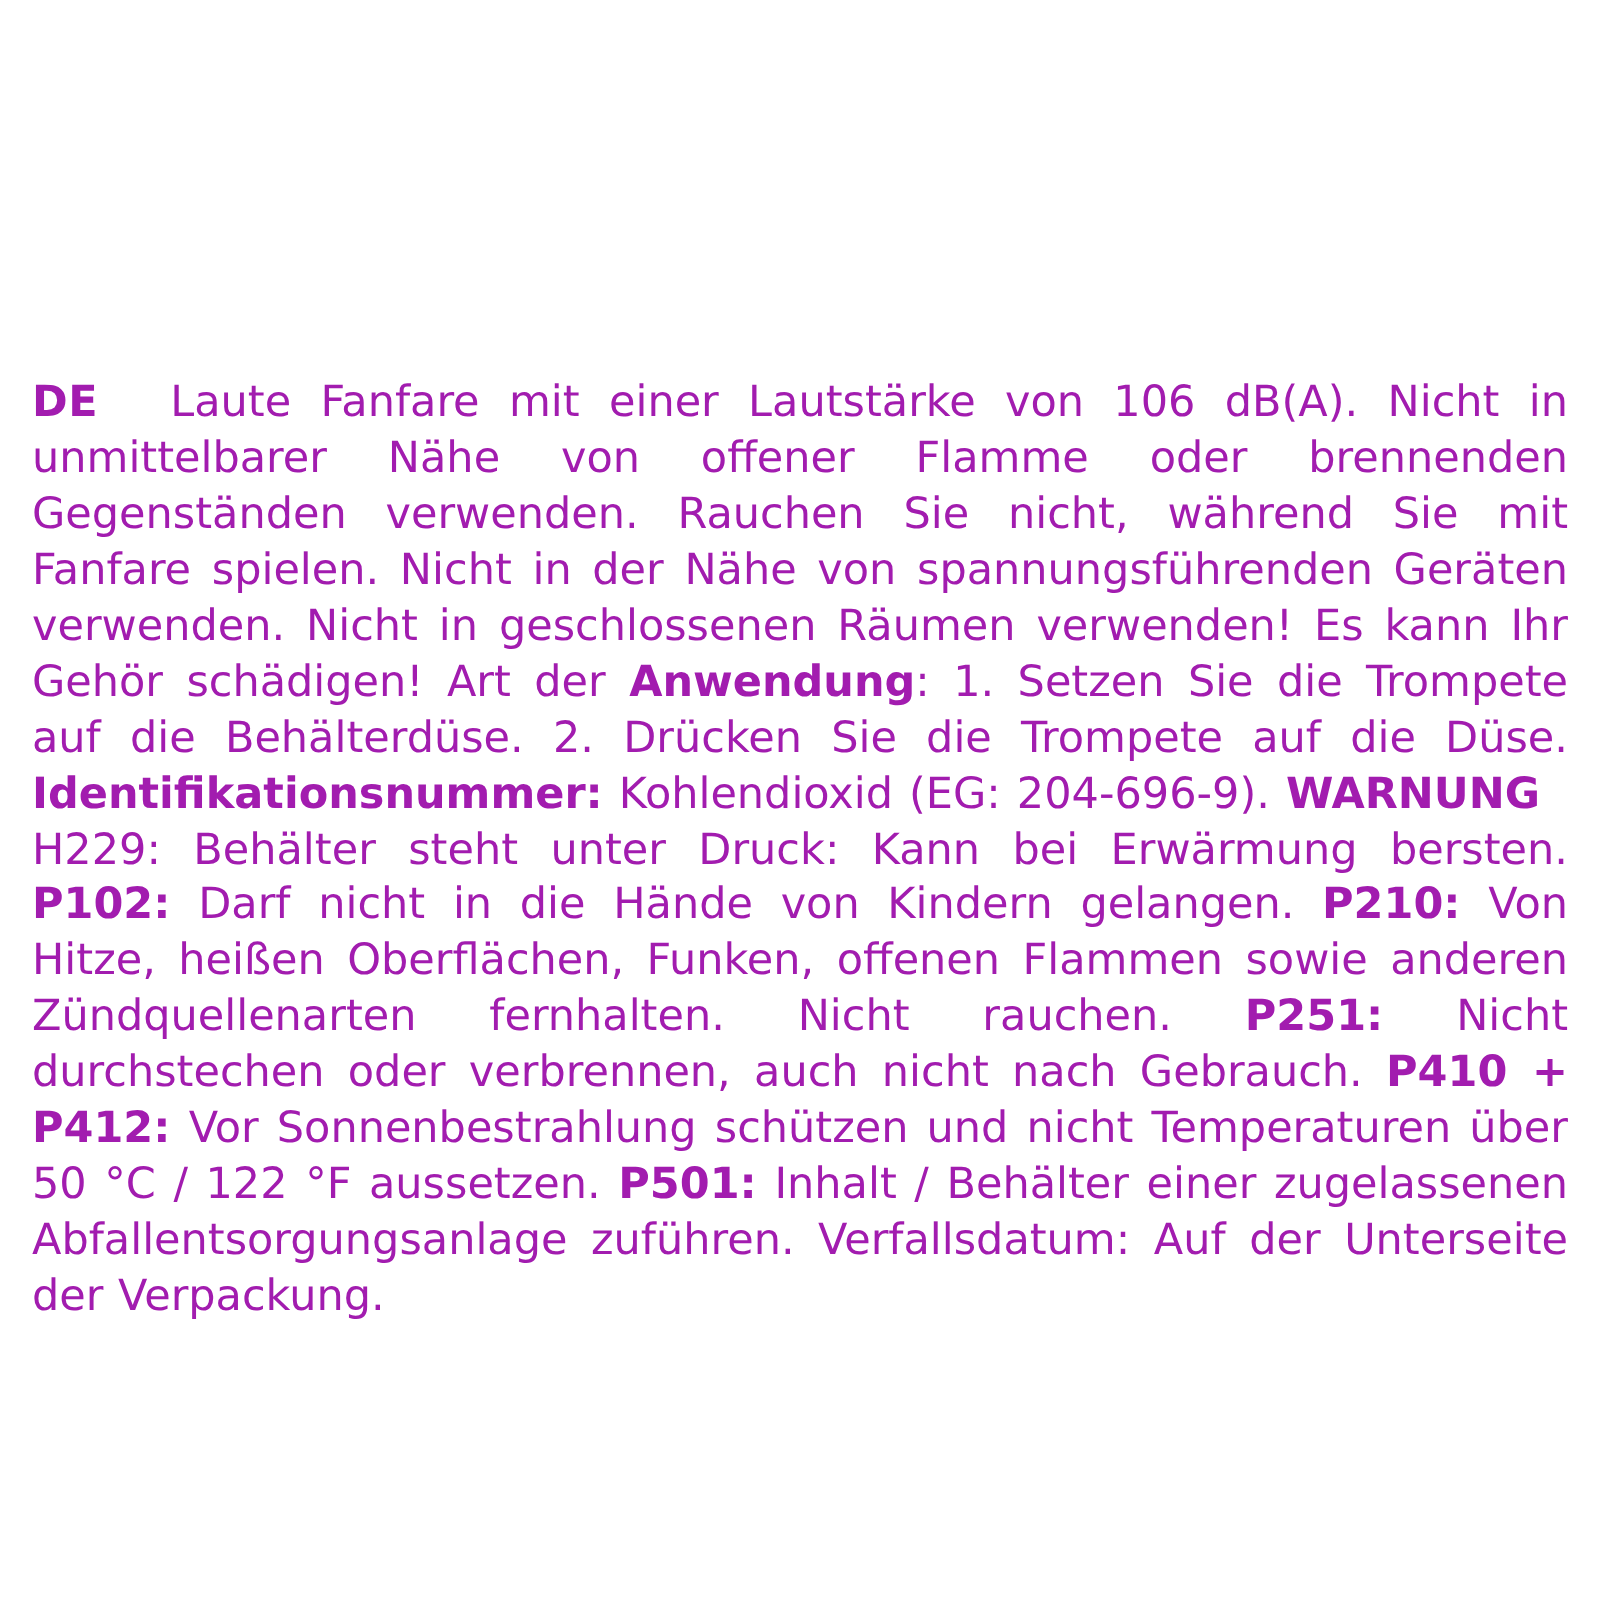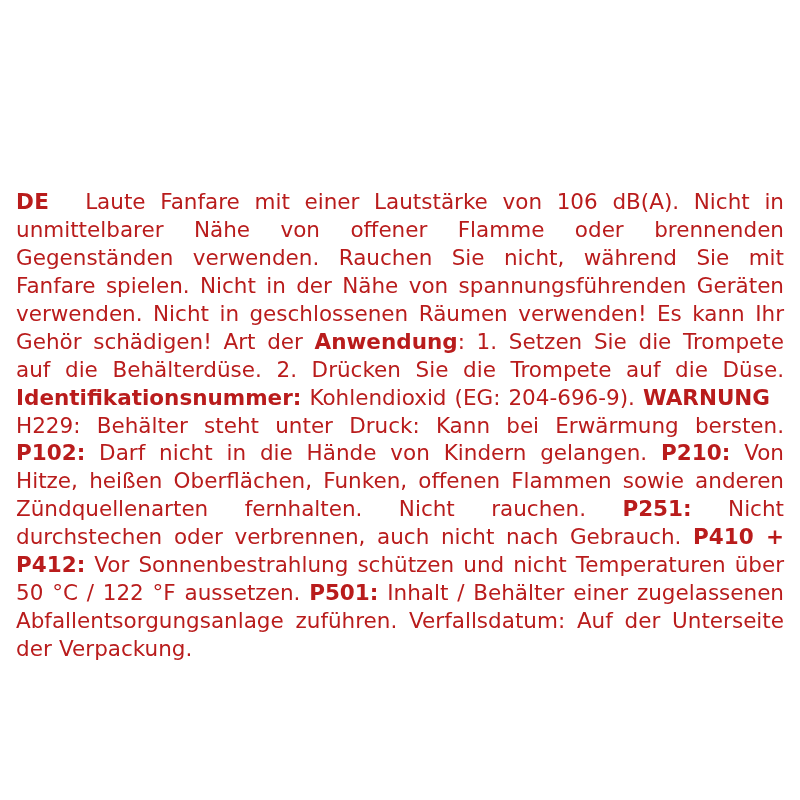--- a/index.html
+++ b/index.html
@@ -23,21 +23,21 @@
   .safety-text-block {
     position: absolute;
     left: 16px;
     top: 188px;
     width: 768px;
     font-size: 21.5px;
     line-height: 1.30;
     text-align: justify;
     text-justify: inter-word;
     word-spacing: 0.5px;
-    color: #b91c1c;
+    color: #a21caf;
   }
   .safety-text-block .b {
     font-weight: bold;
   }
   .safety-text-block .lang {
     font-weight: bold;
     letter-spacing: 0.3px;
   }
   .gap {
     display: inline-block;

